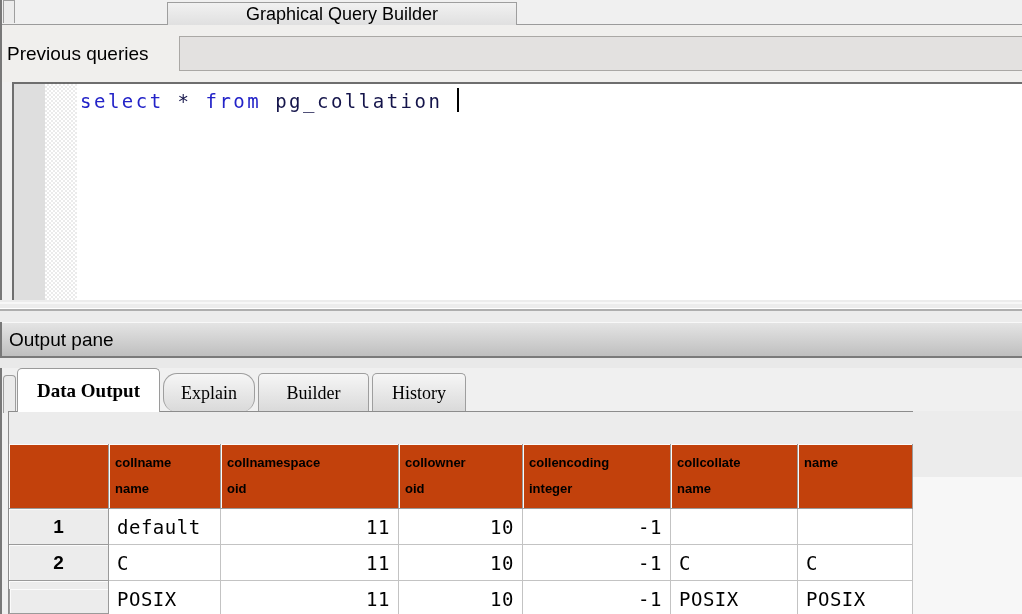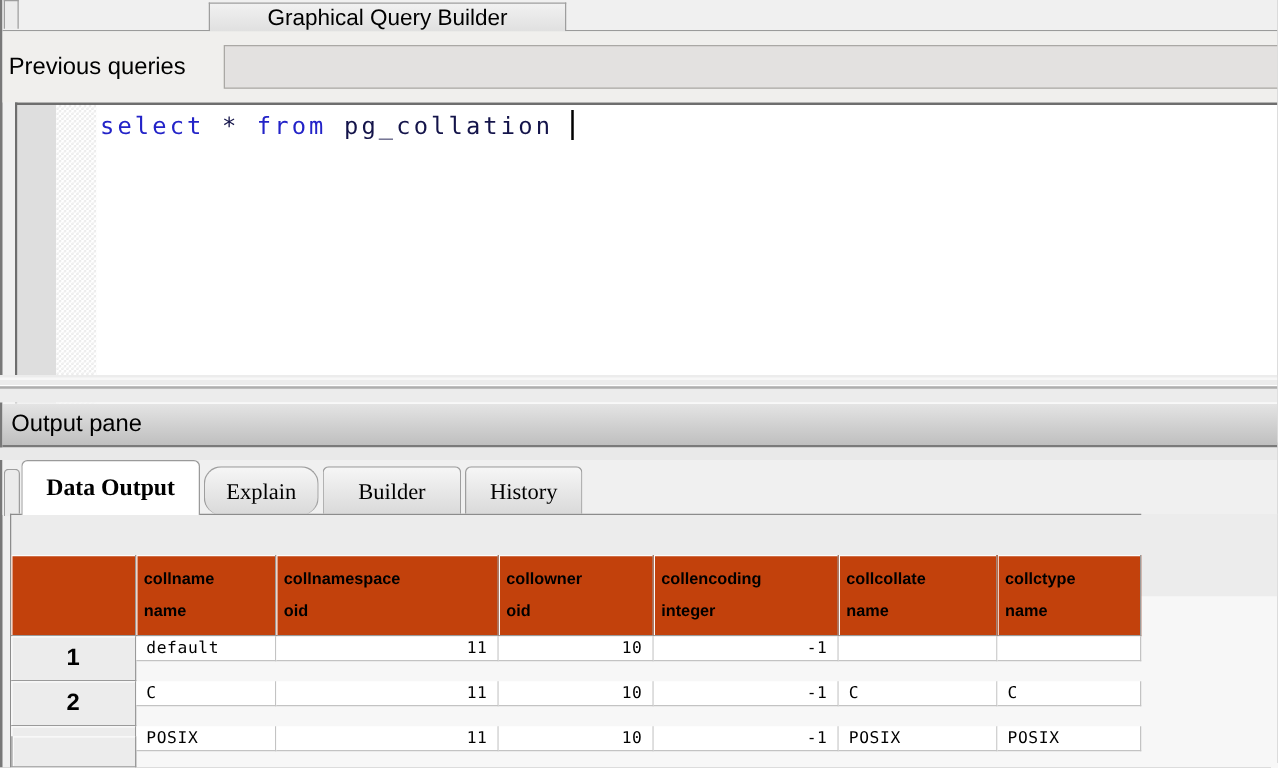--- a/index.html
+++ b/index.html
@@ -13,21 +13,21 @@
   .top-tabbar{position:absolute;left:2px;right:0;top:0;height:25px;background:#f0f0f0;}
   .top-tabbar .rule{position:absolute;left:0;right:0;bottom:0;height:1px;background:#9b9b9b;}
   .tab-stub-top{position:absolute;left:1px;top:0;width:10px;height:22px;background:#ececec;
     border:1px solid #9e9e9e;border-bottom:none;}
   .tab-top{position:absolute;top:2px;height:23px;display:flex;align-items:center;justify-content:center;
     font-size:18px;background:linear-gradient(#f1f1f1,#e0e0e0);
     border:1px solid #9e9e9e;border-bottom:none;box-sizing:border-box;}
   .tab-top.active{top:0;height:25px;background:#f2f1ef;font-weight:bold;font-size:18px;
     border:1px solid #8a8a8a;border-top:none;border-bottom:none;z-index:2;}
   .tab-sql{left:6px;width:156px;}
-  .tab-gqb{left:165px;width:286px;}
+  .tab-gqb{left:165px;width:350px;}
 
   
   .pq-panel{position:absolute;top:25px;left:2px;right:0;height:57px;background:#f0efed;}
   .pq-label{position:absolute;left:5px;top:0;height:57px;display:flex;align-items:center;font-size:19px;}
   .pq-combo{position:absolute;left:177px;top:11px;right:-2px;height:35px;background:#e3e1e0;
     border:1px solid #aaa8a5;box-sizing:border-box;}
 
   
   .editor{position:absolute;top:82px;left:12px;right:0;height:274px;background:#ffffff;
     border:2px solid #6e6e6e;border-right:none;box-sizing:border-box;}
@@ -81,22 +81,22 @@
   .grid-header{display:flex;}
   .hcell{box-sizing:border-box;background:#c2410c;border-right:1px solid #9a9a9a;border-bottom:1px solid #9a9a9a;
     box-shadow:inset 1px 1px 0 #fbfbfb;height:65px;padding:6px 0 0 6px;
     font-weight:bold;font-size:13px;line-height:26px;margin-top:32px;}
   .hcell.corner{padding:0;}
   .grow{display:flex;}
   .rlabel{box-sizing:border-box;background:#ececec;border-right:1px solid #9a9a9a;border-bottom:1px solid #9a9a9a;
     box-shadow:inset 1px 1px 0 #fbfbfb;height:36px;
     display:flex;align-items:center;justify-content:center;font-weight:bold;font-size:19px;}
   .gcell{box-sizing:border-box;background:#ffffff;border-right:1px solid #c3c3c3;border-bottom:1px solid #c3c3c3;
-    height:20px;display:flex;align-items:center;padding:0 8px;
-    font-family:"DejaVu Sans Mono","Liberation Mono",monospace;font-size:13px;letter-spacing:0.5px;
+    height:36px;display:flex;align-items:center;padding:0 8px;
+    font-family:"DejaVu Sans Mono","Liberation Mono",monospace;font-size:19px;letter-spacing:0.5px;
     overflow:hidden;white-space:nowrap;}
   .gcell.ar{justify-content:flex-end;}
   .grid-partial-label{position:absolute;left:1px;box-sizing:border-box;background:#ececec;
     border:1px solid #9a9a9a;border-top:none;box-shadow:inset 1px 1px 0 #fbfbfb;}
 </style>
 </head>
 <body>
 
 <div class="root">
   <div class="win-left"></div>
@@ -175,21 +175,20 @@
           </div>
           <div class="hcell" style="width: 148px;">
             <div>collencoding</div>
             <div>integer</div>
           </div>
           <div class="hcell" style="width: 127px;">
             <div>collcollate</div>
             <div>name</div>
           </div>
           <div class="hcell" style="width: 115px;">
-            <div>collctype</div>
             <div>name</div>
           </div>
         </div>
       <div class="grid-body">
           <div class="grow">
             <div class="rlabel" style="width: 100px;">1</div>
             <div class="gcell" style="width: 112px;">default</div>
             <div class="gcell ar" style="width: 178px;">11</div>
             <div class="gcell ar" style="width: 124px;">10</div>
             <div class="gcell ar" style="width: 148px;">-1</div>

